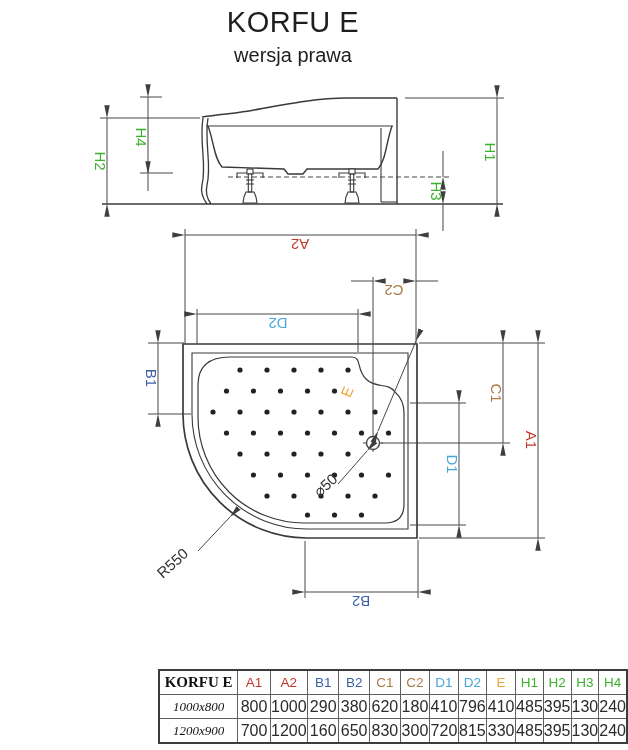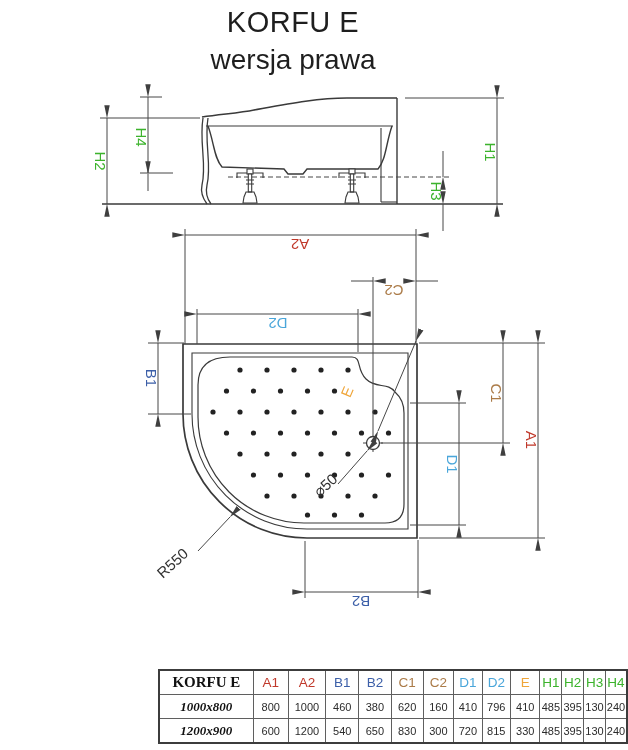--- a/index.html
+++ b/index.html
@@ -1,32 +1,32 @@
 <!DOCTYPE html>
 <html><head>
 <meta charset="utf-8">
 <style>
   html,body{margin:0;padding:0;background:#ffffff;}
   .page{position:relative;width:628px;height:750px;background:#fff;overflow:hidden;
         font-family:"Liberation Sans",sans-serif;}
   .titles{position:absolute;top:0;left:0;width:586px;text-align:center;color:#1e1e1e;}
   .title-main{font-size:29px;margin-top:6px;letter-spacing:0.5px;}
-  .title-sub{font-size:28px;margin-top:5px;}
+  .title-sub{font-size:20px;margin-top:5px;}
   svg text{font-family:"Liberation Sans",sans-serif;font-size:15px;}
   svg .blk{fill:#333;}
   .outline{stroke:#3a3a3a;fill:none;}
   .dim{stroke:#474747;stroke-width:1;fill:none;}
   .dash{stroke:#474747;stroke-width:1;stroke-dasharray:5,3;fill:none;}
   .dims-table{position:absolute;left:158px;top:669px;border-collapse:collapse;
               table-layout:fixed;border:2px solid #3c3c3c;background:#fff;}
   .dims-table th,.dims-table td{border:1px solid #5f5f5f;text-align:center;padding:0;
-              height:23px;font-size:11px;color:#2b2b2b;font-weight:normal;overflow:hidden;}
+              height:23px;font-size:16px;color:#2b2b2b;font-weight:normal;overflow:hidden;}
   .dims-table th.corner{font-family:"Liberation Serif",serif;font-weight:bold;font-size:15px;color:#111;}
   .dims-table th.colhead{font-size:13.5px;}
-  .dims-table td.model{font-family:"Liberation Serif",serif;font-weight:bold;font-style:italic;
+  .dims-table td.model{font-family:"Liberation Serif",serif;font-weight:normal;font-style:italic;
               font-size:13px;color:#111;}
 </style>
 </head>
 <body>
 
 <div class="page">
 
   <div class="titles">
     <div class="title-main">KORFU E</div>
     <div class="title-sub">wersja prawa</div>
@@ -240,37 +240,37 @@
           <th class="colhead" style="color: rgb(60, 179, 44); width: 21px;">H2</th>
           <th class="colhead" style="color: rgb(60, 179, 44); width: 21px;">H3</th>
           <th class="colhead" style="color: rgb(60, 179, 44); width: 20px;">H4</th>
         </tr>
       </thead>
     <tbody>
         <tr>
           <td class="model">1000x800</td>
           <td>800</td>
           <td>1000</td>
-          <td>460</td>
+          <td>290</td>
           <td>380</td>
           <td>620</td>
-          <td>160</td>
+          <td>180</td>
           <td>410</td>
           <td>796</td>
           <td>410</td>
           <td>485</td>
           <td>395</td>
           <td>130</td>
           <td>240</td>
         </tr>
         <tr>
           <td class="model">1200x900</td>
-          <td>600</td>
+          <td>700</td>
           <td>1200</td>
-          <td>540</td>
+          <td>160</td>
           <td>650</td>
           <td>830</td>
           <td>300</td>
           <td>720</td>
           <td>815</td>
           <td>330</td>
           <td>485</td>
           <td>395</td>
           <td>130</td>
           <td>240</td>

